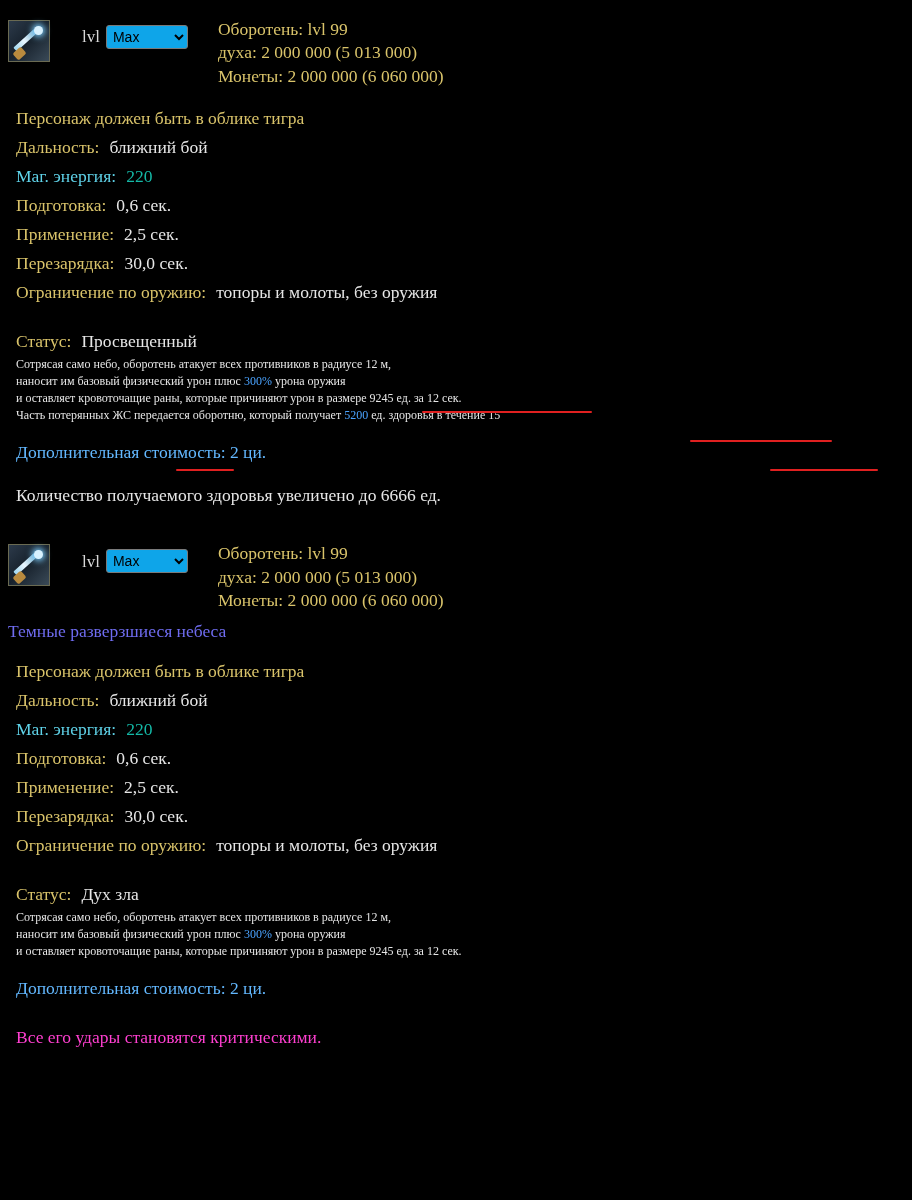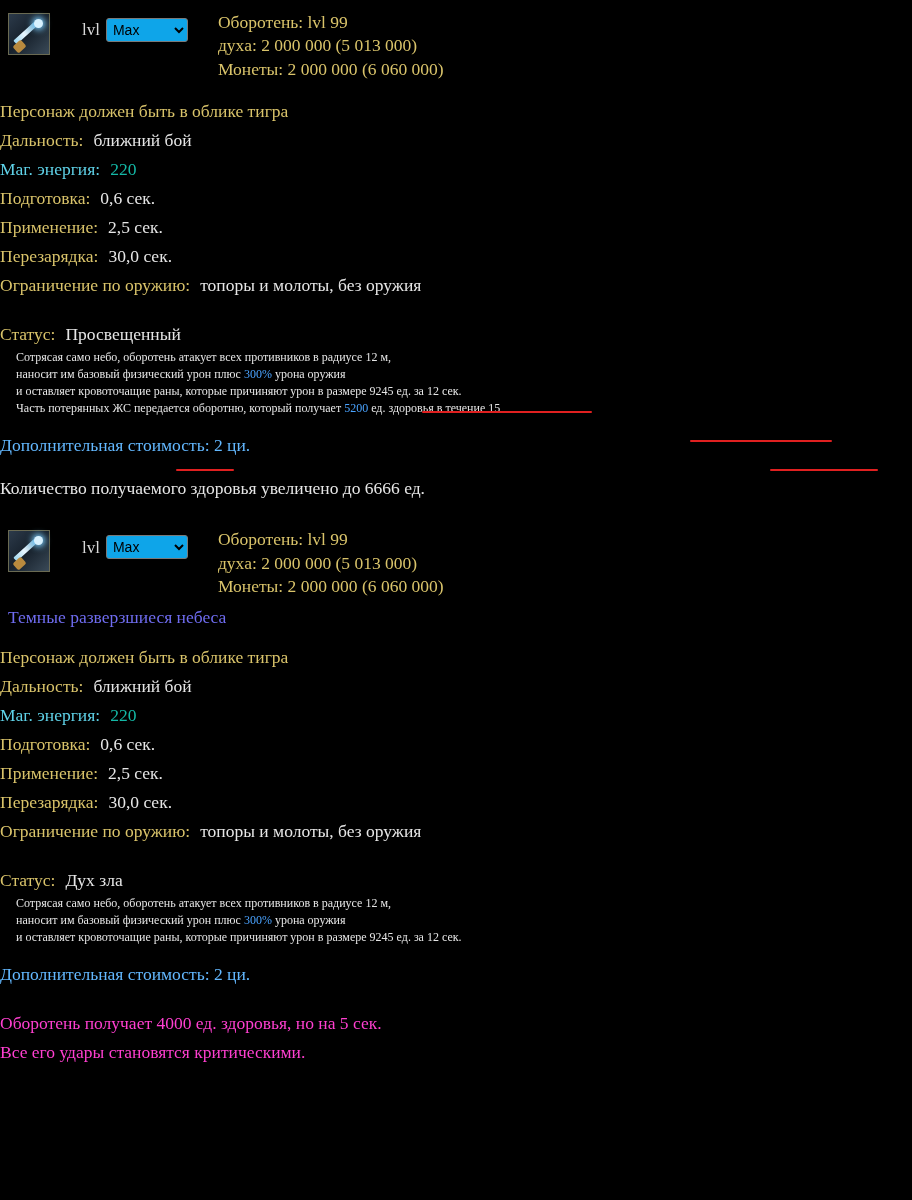--- a/index.html
+++ b/index.html
@@ -20,21 +20,21 @@
   .page {
     position: relative;
     width: 912px;
     padding: 0;
   }
   
   .skill-header {
     position: relative;
     display: flex;
     align-items: flex-start;
-    padding: 11px 0 2px 8px;
+    padding: 18px 0 2px 8px;
     min-height: 56px;
   }
   .skill-icon {
     width: 42px;
     height: 42px;
     flex: 0 0 42px;
     border: 1px solid #6a6a52;
     background: linear-gradient(135deg, #2c3a4a 0%, #17212c 48%, #3a4a58 100%);
     position: relative;
     margin-top: 2px;
@@ -109,21 +109,21 @@
     font-size: 17.5px;
   }
   .title-dark {
     color: #6f6cf0;
     padding: 6px 15px 0 8px;
     font-size: 17.5px;
   }
   .spacer-sm { height: 14px; }
   .spacer-md { height: 20px; }
   .line {
-    padding-left: 0;
+    padding-left: 16px;
     font-size: 17.5px;
     line-height: 1.66;
     white-space: nowrap;
   }
   .lbl-gold { color: #d9c36a; }
   .lbl-cyan { color: #5fd2e8; }
   .txt-white { color: #e6e6e6; }
   .txt-cyan { color: #14b8a6; }
   .txt-ltblue { color: #63b8ff; }
   .txt-magenta { color: #ff3fd0; }
@@ -271,21 +271,20 @@
     <div class="desc-row"><span>наносит им базовый физический урон плюс <span class="value-inline" style="color:#4aa3ff">300%</span> урона оружия</span></div>
     <div class="desc-row"><span>и оставляет кровоточащие раны, которые причиняют урон в размере 9245 ед. за 12 сек.</span></div>
   </div>
 
   <div class="spacer-sm"></div>
 
   <div class="line txt-ltblue">Дополнительная стоимость: 2 ци.</div>
 
   <div class="spacer-md"></div>
 
-  <div class="line txt-magenta">Оборотень получает 4000 ед. здоровья, но на 5 сек.</div>
   <div class="line txt-magenta">Все его удары становятся критическими.</div>
 
   <div class="annot" style="left:422px; top:411px; width:170px;"></div>
   <div class="annot" style="left:690px; top:440px; width:142px;"></div>
   <div class="annot" style="left:176px; top:469px; width:58px;"></div>
   <div class="annot" style="left:770px; top:469px; width:108px;"></div>
 
 </div>
 
 </body></html>

